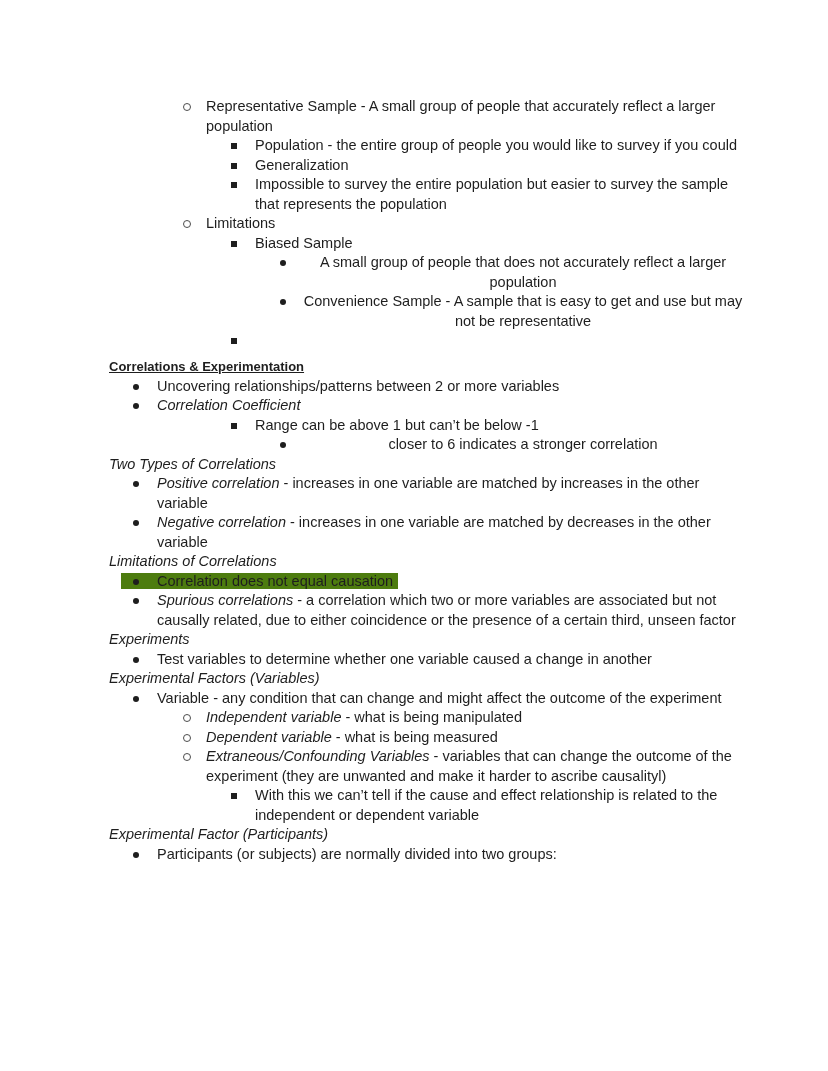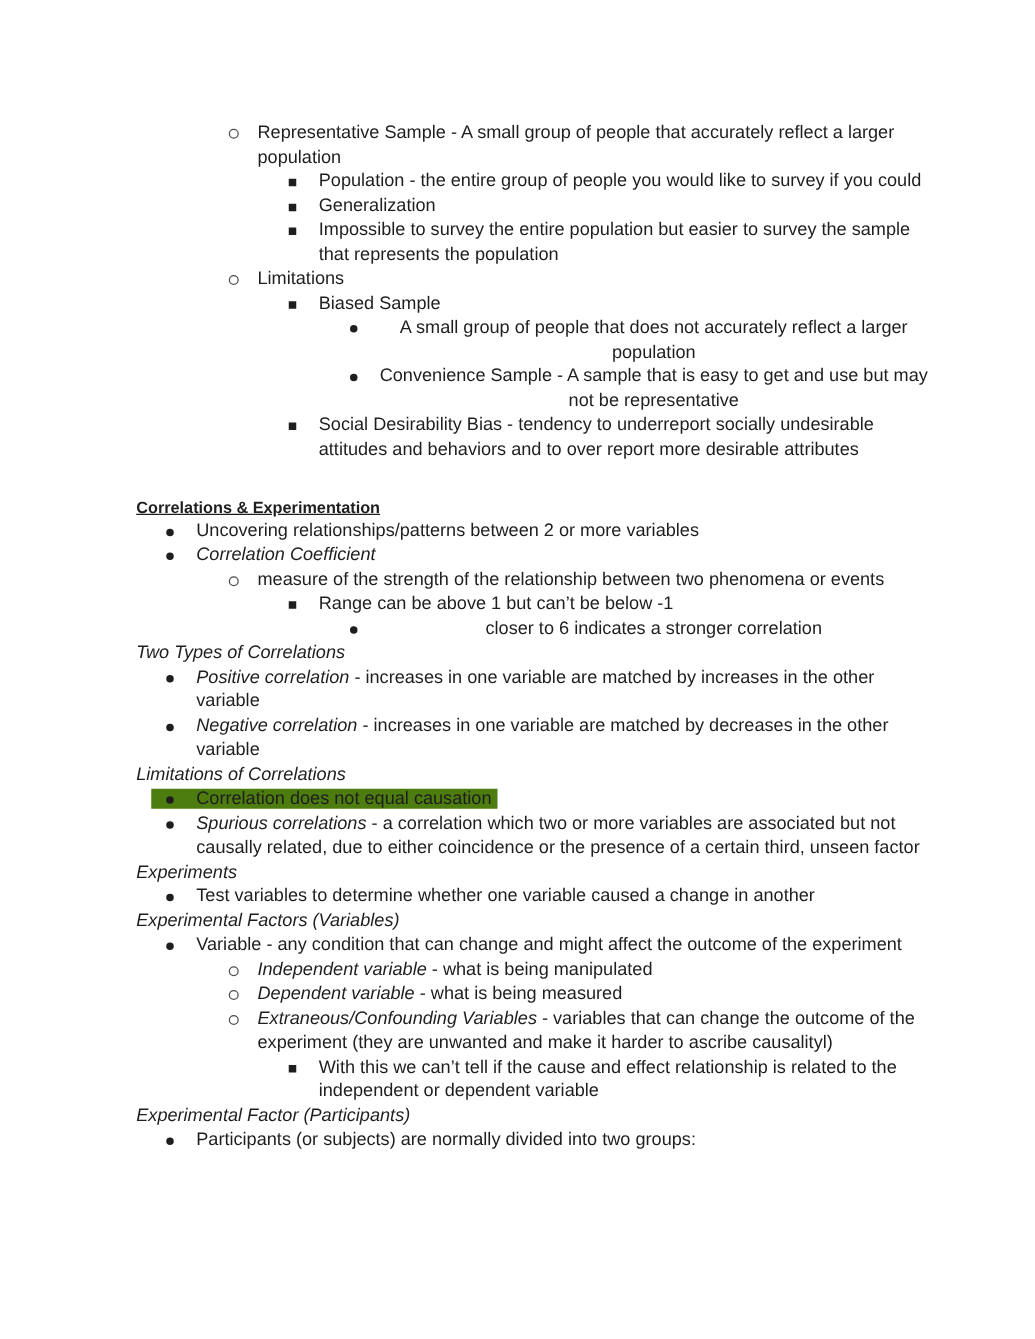--- a/index.html
+++ b/index.html
@@ -67,26 +67,25 @@
 <div class="page" style="background: rgb(255, 255, 255); color: rgb(30, 30, 30);">
   <div class="content">
       <div class="li lvl2"><span class="marker circle"></span><span class="txt"><span>Representative Sample - A small group of people that accurately reflect a larger population</span></span></div>
       <div class="li lvl3"><span class="marker square"></span><span class="txt"><span>Population - the entire group of people you would like to survey if you could</span></span></div>
       <div class="li lvl3"><span class="marker square"></span><span class="txt"><span>Generalization</span></span></div>
       <div class="li lvl3"><span class="marker square"></span><span class="txt"><span>Impossible to survey the entire population but easier to survey the sample that represents the population</span></span></div>
       <div class="li lvl2"><span class="marker circle"></span><span class="txt"><span>Limitations</span></span></div>
       <div class="li lvl3"><span class="marker square"></span><span class="txt"><span>Biased Sample</span></span></div>
       <div class="li lvl4"><span class="marker disc"></span><span class="txt"><span>A small group of people that does not accurately reflect a larger population</span></span></div>
       <div class="li lvl4"><span class="marker disc"></span><span class="txt"><span>Convenience Sample - A sample that is easy to get and use but may not be representative</span></span></div>
-      <div class="li lvl3"><span class="marker square"></span><span class="txt"><span>Social Desirability Bias - tendency to underreport socially undesirable attitudes and behaviors and to over report more desirable attributes</span></span></div>
+      <div class="li lvl3"><span class="marker square"></span></div>
       <div class="gap"></div>
       <div class="heading"><span class="txt"><span>Correlations &amp; Experimentation</span></span></div>
       <div class="li lvl1"><span class="marker disc"></span><span class="txt"><span>Uncovering relationships/patterns between 2 or more variables</span></span></div>
       <div class="li lvl1"><span class="marker disc"></span><span class="txt"><span class="it">Correlation Coefficient</span></span></div>
-      <div class="li lvl2"><span class="marker circle"></span><span class="txt"><span>measure of the strength of the relationship between two phenomena or events</span></span></div>
       <div class="li lvl3"><span class="marker square"></span><span class="txt"><span>Range can be above 1 but can’t be below -1</span></span></div>
       <div class="li lvl4"><span class="marker disc"></span><span class="txt"><span>closer to 6 indicates a stronger correlation</span></span></div>
       <div class="para"><span class="txt"><span>Two Types of Correlations</span></span></div>
       <div class="li lvl1"><span class="marker disc"></span><span class="txt"><span class="it">Positive correlation</span><span> - increases in one variable are matched by increases in the other variable</span></span></div>
       <div class="li lvl1"><span class="marker disc"></span><span class="txt"><span class="it">Negative correlation</span><span> - increases in one variable are matched by decreases in the other variable</span></span></div>
       <div class="para"><span class="txt"><span>Limitations of Correlations</span></span></div>
       <div class="li lvl1 hl"><span class="marker disc"></span><span class="txt" style="background: #4d7c0f;"><span>Correlation does not equal causation</span></span></div>
       <div class="li lvl1"><span class="marker disc"></span><span class="txt"><span class="it">Spurious correlations</span><span> - a correlation which two or more variables are associated but not causally related, due to either coincidence or the presence of a certain third, unseen factor</span></span></div>
       <div class="para"><span class="txt"><span>Experiments</span></span></div>
       <div class="li lvl1"><span class="marker disc"></span><span class="txt"><span>Test variables to determine whether one variable caused a change in another</span></span></div>

